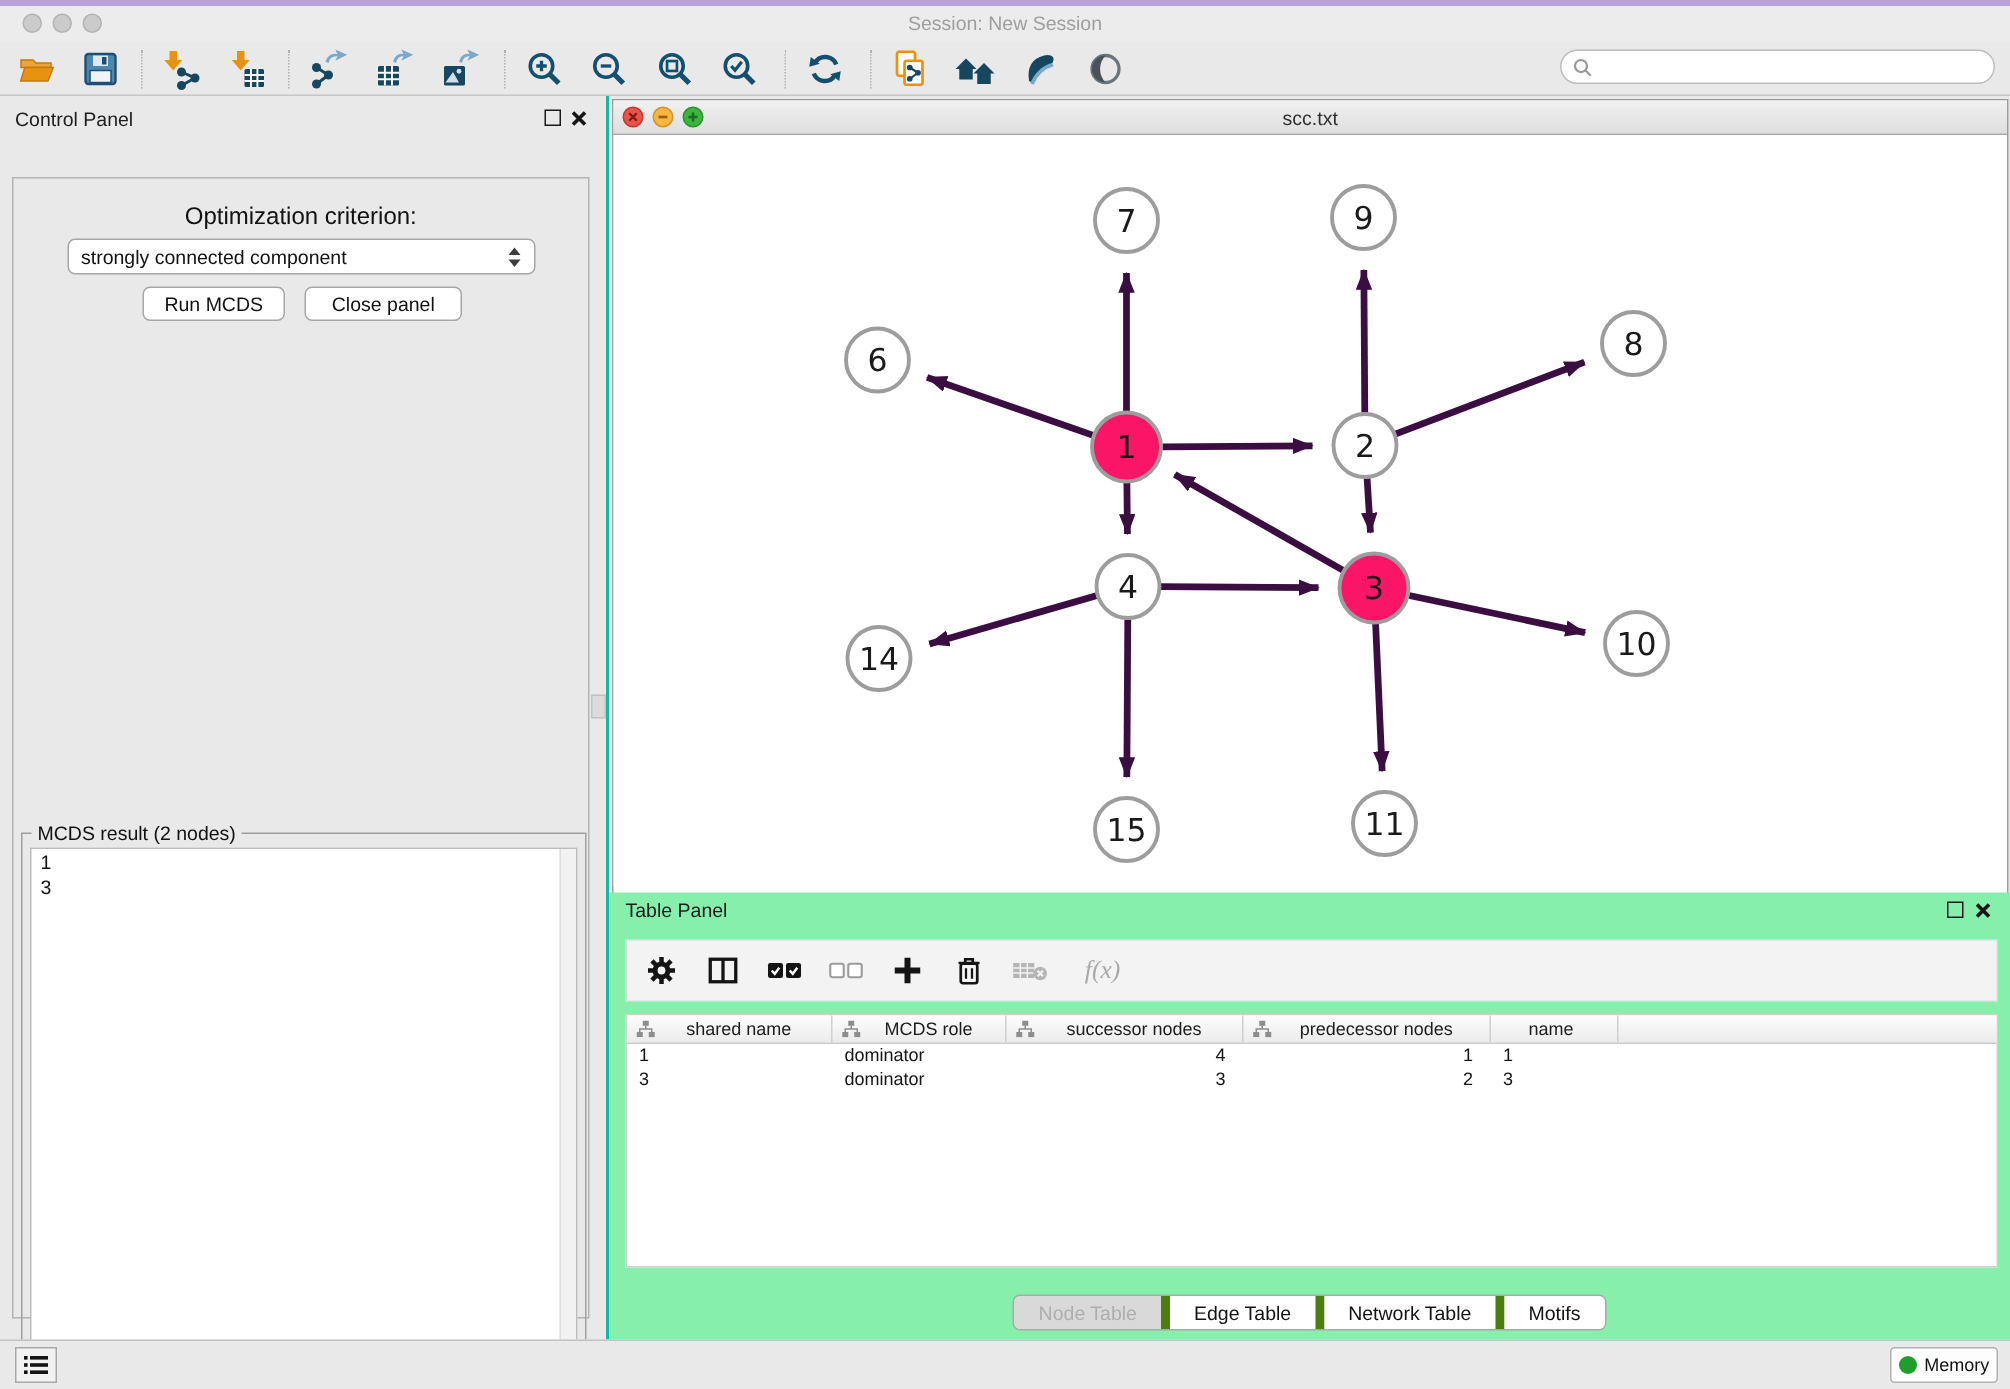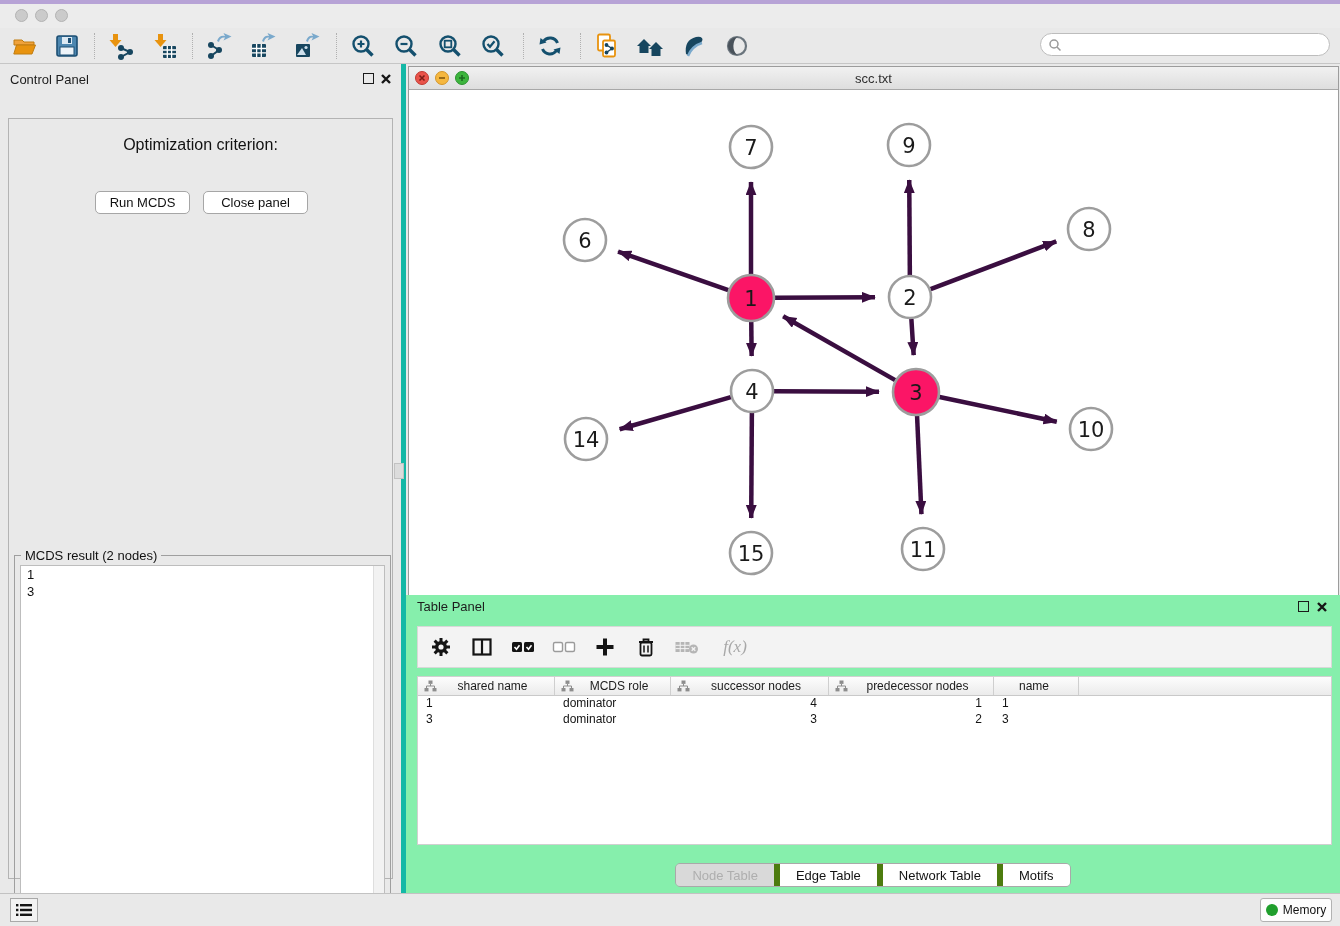--- a/index.html
+++ b/index.html
@@ -14,21 +14,21 @@
   .title-text { position:absolute; left:0; right:0; top:4px; text-align:center; font-size:13px; color:#9e9e9e; }
 
   
   .toolbar { position:absolute; left:0; top:28px; width:1340px; height:36px; background:#e9e9e9; border-bottom:1px solid #c6c6c6; }
   .tbtn { position:absolute; top:2px; width:38px; height:32px; display:flex; align-items:center; justify-content:center; background:transparent; border:none; cursor:pointer; }
   .tsep { position:absolute; top:5px; height:26px; width:0; border-left:1px dotted #b0b0b0; }
   .searchbox { position:absolute; left:1040px; top:5px; width:290px; height:23px; background:#fff; border:1px solid #bdbdbd; border-radius:12px; display:flex; align-items:center; padding-left:7px; }
   .searchbox input { border:none; outline:none; flex:1; font-size:12px; background:transparent; height:18px; }
 
   
-  .control-panel { position:absolute; left:0; top:64px; width:406px; height:829px; background:#e9e9e9; border-right:5px solid #14b8a6; }
+  .control-panel { position:absolute; left:0; top:64px; width:406px; height:829px; background:#e9e9e9; border-right:2px solid #14b8a6; }
   .panel-header { position:absolute; left:10px; top:8px; font-size:13px; color:#1d1d1d; }
   .ph-float { position:absolute; width:11px; height:11px; border:1.6px solid #1a1a1a; background:transparent; top:9px; }
   .ph-close { position:absolute; width:12px; height:12px; top:9px; }
   .cp-tabs { position:absolute; left:78px; top:33px; height:22px; display:flex; border:1px solid #a9a9a9; border-radius:4px; overflow:hidden; background:#fff; z-index:2; }
   .cp-tab { font-size:13px; color:#141414; background:#fff; border:none; border-right:1px solid #b4b4b4; padding:0 14px; height:100%; display:flex; align-items:center; cursor:pointer; }
   .cp-tab:last-child { border-right:none; }
   .cp-tab.disabled-look { background:#dadada; color:#b2b2b2; }
   .cp-content { position:absolute; left:8px; top:54px; width:385px; height:761px; border:1px solid #b3b3b3; background:#e9e9e9; }
   .opt-label { position:absolute; left:0; right:0; top:17px; text-align:center; font-size:16px; color:#111; }
   .opt-select { position:absolute; left:36px; top:40px; width:312px; height:24px; background:#fff; border:1px solid #a6a6a6; border-radius:5px; display:flex; align-items:center; padding:0 8px; font-size:13px; color:#111; cursor:pointer; }
@@ -78,20 +78,21 @@
 </head>
 <body>
 
 <div class="app">
 
   <div class="accent-strip"></div>
   <div class="titlebar">
     <div class="tl-dot" style="left:15px"></div>
     <div class="tl-dot" style="left:35px"></div>
     <div class="tl-dot" style="left:55px"></div>
+    <div class="title-text">Session: New Session</div>
   </div>
 
   <div class="toolbar">
     <button class="tbtn" style="left:6px">
       <svg width="28" height="28" viewBox="0 0 28 28">
         <path d="M3 8 h8 l2 2 h10 v3 H3 z" fill="#f0a23c" stroke="#c07c10"></path>
         <path d="M5.5 13 h19 l-3.5 9 H2.8 z" fill="#e8930f" stroke="#c07c10"></path>
       </svg>
     </button>
     <button class="tbtn" style="left:48px">
@@ -233,20 +234,27 @@
   </div>
 
   <div class="control-panel">
     <div class="panel-header">Control Panel</div>
     <div class="ph-float" style="left:363px"></div>
     <svg class="ph-close" style="left:380px" viewBox="0 0 12 12">
       <path d="M2 2 L10 10 M10 2 L2 10" stroke="#161616" stroke-width="2.4"></path>
     </svg>
     <div class="cp-content">
       <div class="opt-label">Optimization criterion:</div>
+      <div class="opt-select">
+        <span class="sel-text">strongly connected component</span>
+        <svg width="10" height="15" viewBox="0 0 10 15">
+          <polygon points="5,1 9,6 1,6" fill="#3c3c3c"></polygon>
+            <polygon points="1,9 9,9 5,14" fill="#3c3c3c"></polygon>
+        </svg>
+      </div>
       <button class="btn" style="left:86px; top:72px; width:95px;">Run MCDS</button>
       <button class="btn" style="left:194px; top:72px; width:105px;">Close panel</button>
       <div class="fieldset">
         <div class="legend">MCDS result (2 nodes)</div>
         <div class="result-box">
           <div class="result-line">1</div>
           <div class="result-line">3</div>
           <div class="result-scroll"></div>
         </div>
       </div>

